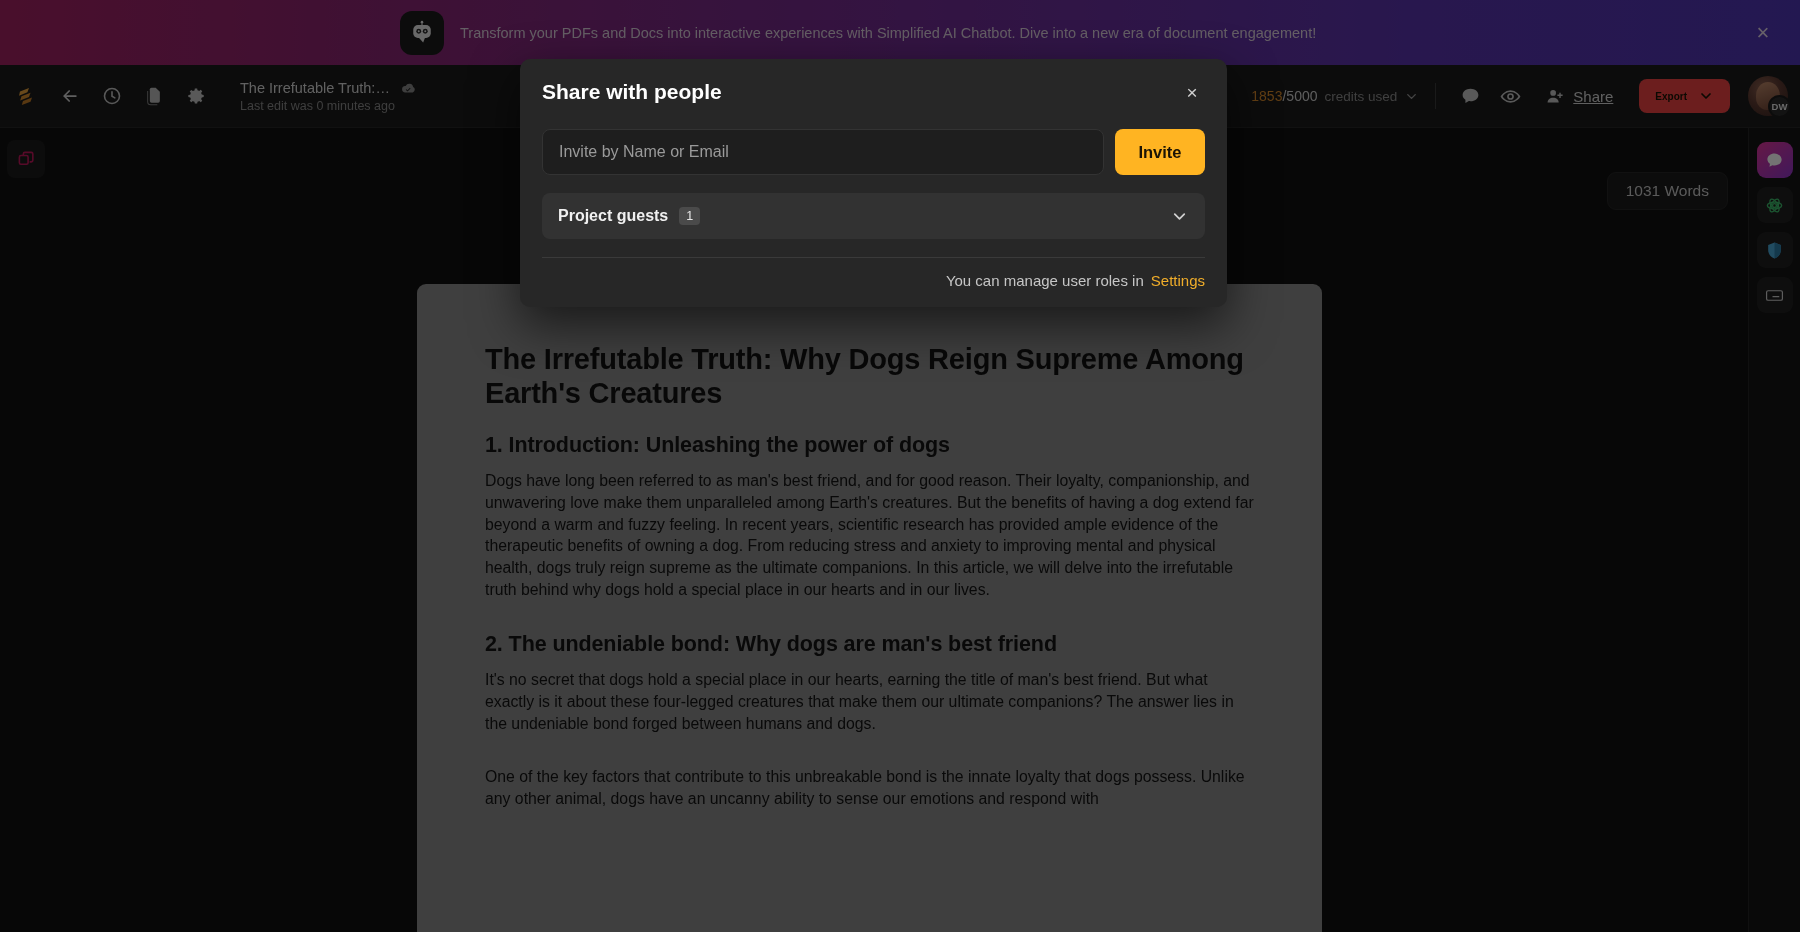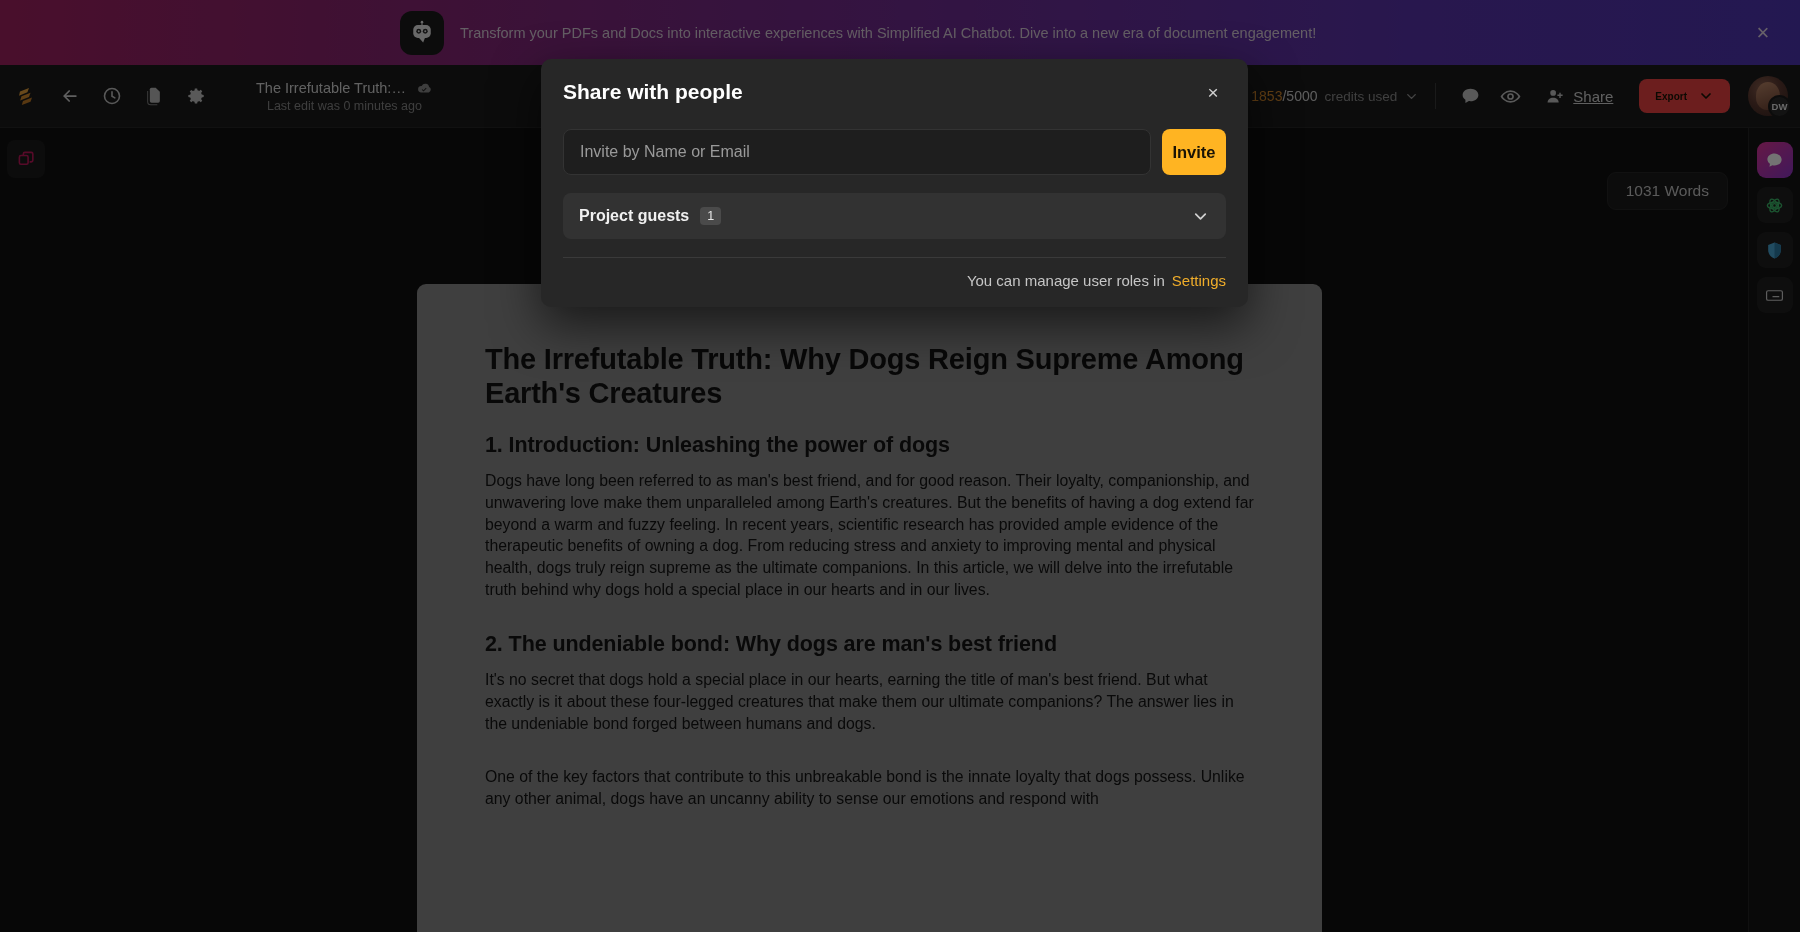--- a/index.html
+++ b/index.html
@@ -36,21 +36,21 @@
     position: absolute; left: 0; top: 65px; width: 1800px; height: 63px;
     background: #1c1c1c; display: flex; align-items: center;
     border-bottom: 1px solid #262626;
   }
   .tb-left { display: flex; align-items: center; gap: 6px; padding-left: 8px; }
   .tb-icon-btn {
     width: 36px; height: 36px; border-radius: 8px; display: flex;
     align-items: center; justify-content: center; cursor: pointer; color: #c9c9c9;
   }
   .logo-btn { width: 38px; height: 38px; }
-  .doc-meta { margin-left: 36px; display: flex; flex-direction: column; gap: 2px; align-items: center; }
+  .doc-meta { margin-left: 20px; display: flex; flex-direction: column; gap: 2px; }
   .doc-title-row { display: flex; align-items: center; gap: 10px; }
   .doc-title { font-size: 14.5px; color: #d8d8d8; }
   .doc-sub { font-size: 12.5px; color: #8a8a8a; }
   .tb-right { margin-left: auto; display: flex; align-items: center; gap: 4px; padding-right: 12px; }
   .credits { font-size: 14px; color: #9a9a9a; display: flex; align-items: center; gap: 7px; cursor: pointer; }
   .credits .used { color: #d98a2b; }
   .credits .total { color: #cfcfcf; }
   .credits .lbl { color: #8d8d8d; font-size: 13.5px; }
   .tb-divider { width: 1px; height: 26px; background: #3a3a3a; margin: 0 12px; }
   .share-btn {
@@ -128,41 +128,41 @@
   .page p {
     font-size: 15.8px; line-height: 1.37; color: #141414; margin-bottom: 32px;
   }
   .page .sec { margin-bottom: 8px; }
 
   
   .overlay { position: absolute; inset: 0; background: rgba(0,0,0,.55); z-index: 40; }
 
   
   .modal {
-    position: absolute; left: 541px; top: 59px; width: 707px;
+    position: absolute; left: 520px; top: 59px; width: 707px;
     background: #272727; border-radius: 10px; z-index: 50;
     box-shadow: 0 18px 48px rgba(0,0,0,.6); padding: 0 0 18px 0;
   }
   .modal-head { display: flex; align-items: center; padding: 20px 22px 0 22px; }
   .modal-title { font-size: 21px; font-weight: bold; color: #ffffff; }
   .modal-close {
     margin-left: auto; width: 26px; height: 26px; display: flex;
     align-items: center; justify-content: center; color: #cfcfcf;
     font-size: 19px; cursor: pointer; line-height: 1;
   }
   .modal-body { padding: 24px 22px 0 22px; }
   .invite-row { display: flex; align-items: stretch; gap: 11px; }
   .invite-input {
     flex: 1; height: 46px; border-radius: 8px; background: #1e1e1e;
     border: 1px solid #333333; padding: 0 16px; color: #e2e2e2; font-size: 16px;
     font-family: "Liberation Sans", sans-serif; outline: none;
   }
   .invite-input::placeholder { color: #9a9a9a; }
   .invite-btn {
-    width: 64px; border-radius: 8px; background: #ffb422; color: #1b1405;
+    width: 90px; border-radius: 8px; background: #ffb422; color: #1b1405;
     font-size: 16.5px; font-weight: bold; display: flex; align-items: center;
     justify-content: center; cursor: pointer; border: none;
     font-family: "Liberation Sans", sans-serif;
   }
   .guests-row {
     margin-top: 18px; height: 46px; border-radius: 8px; background: #323232;
     display: flex; align-items: center; padding: 0 16px; cursor: pointer;
   }
   .guests-label { font-size: 16px; font-weight: bold; color: #f0f0f0; }
   .guests-count {

